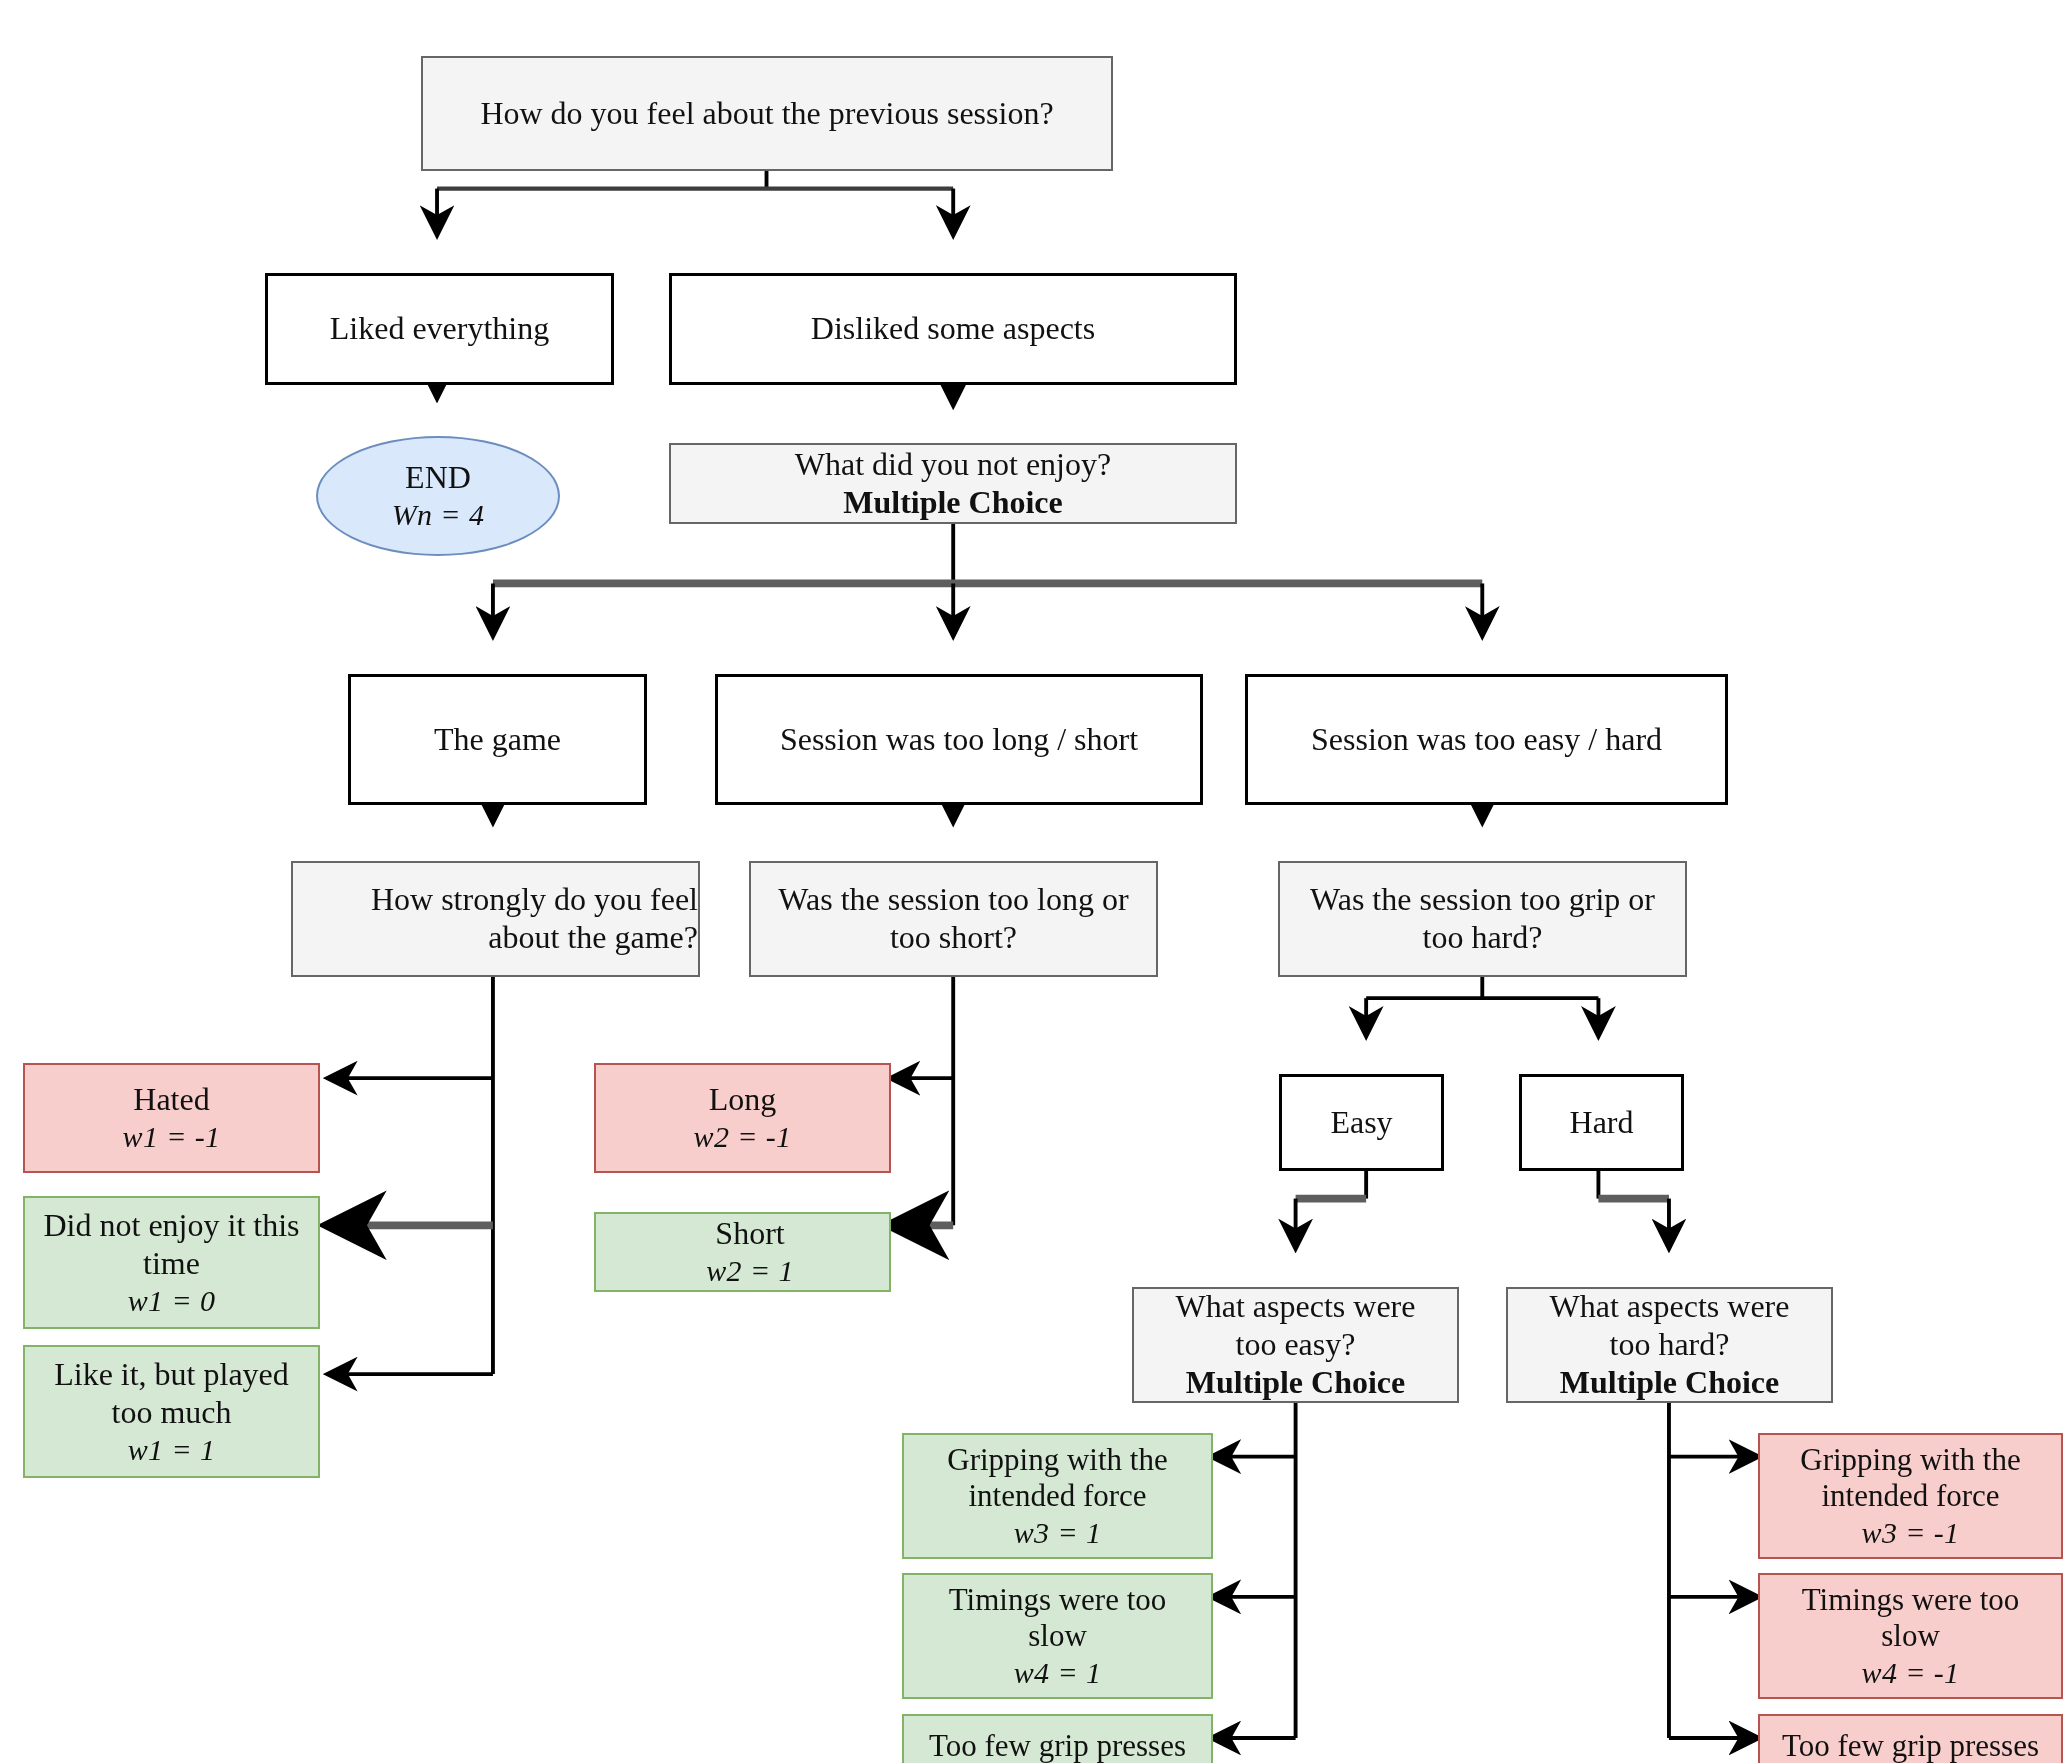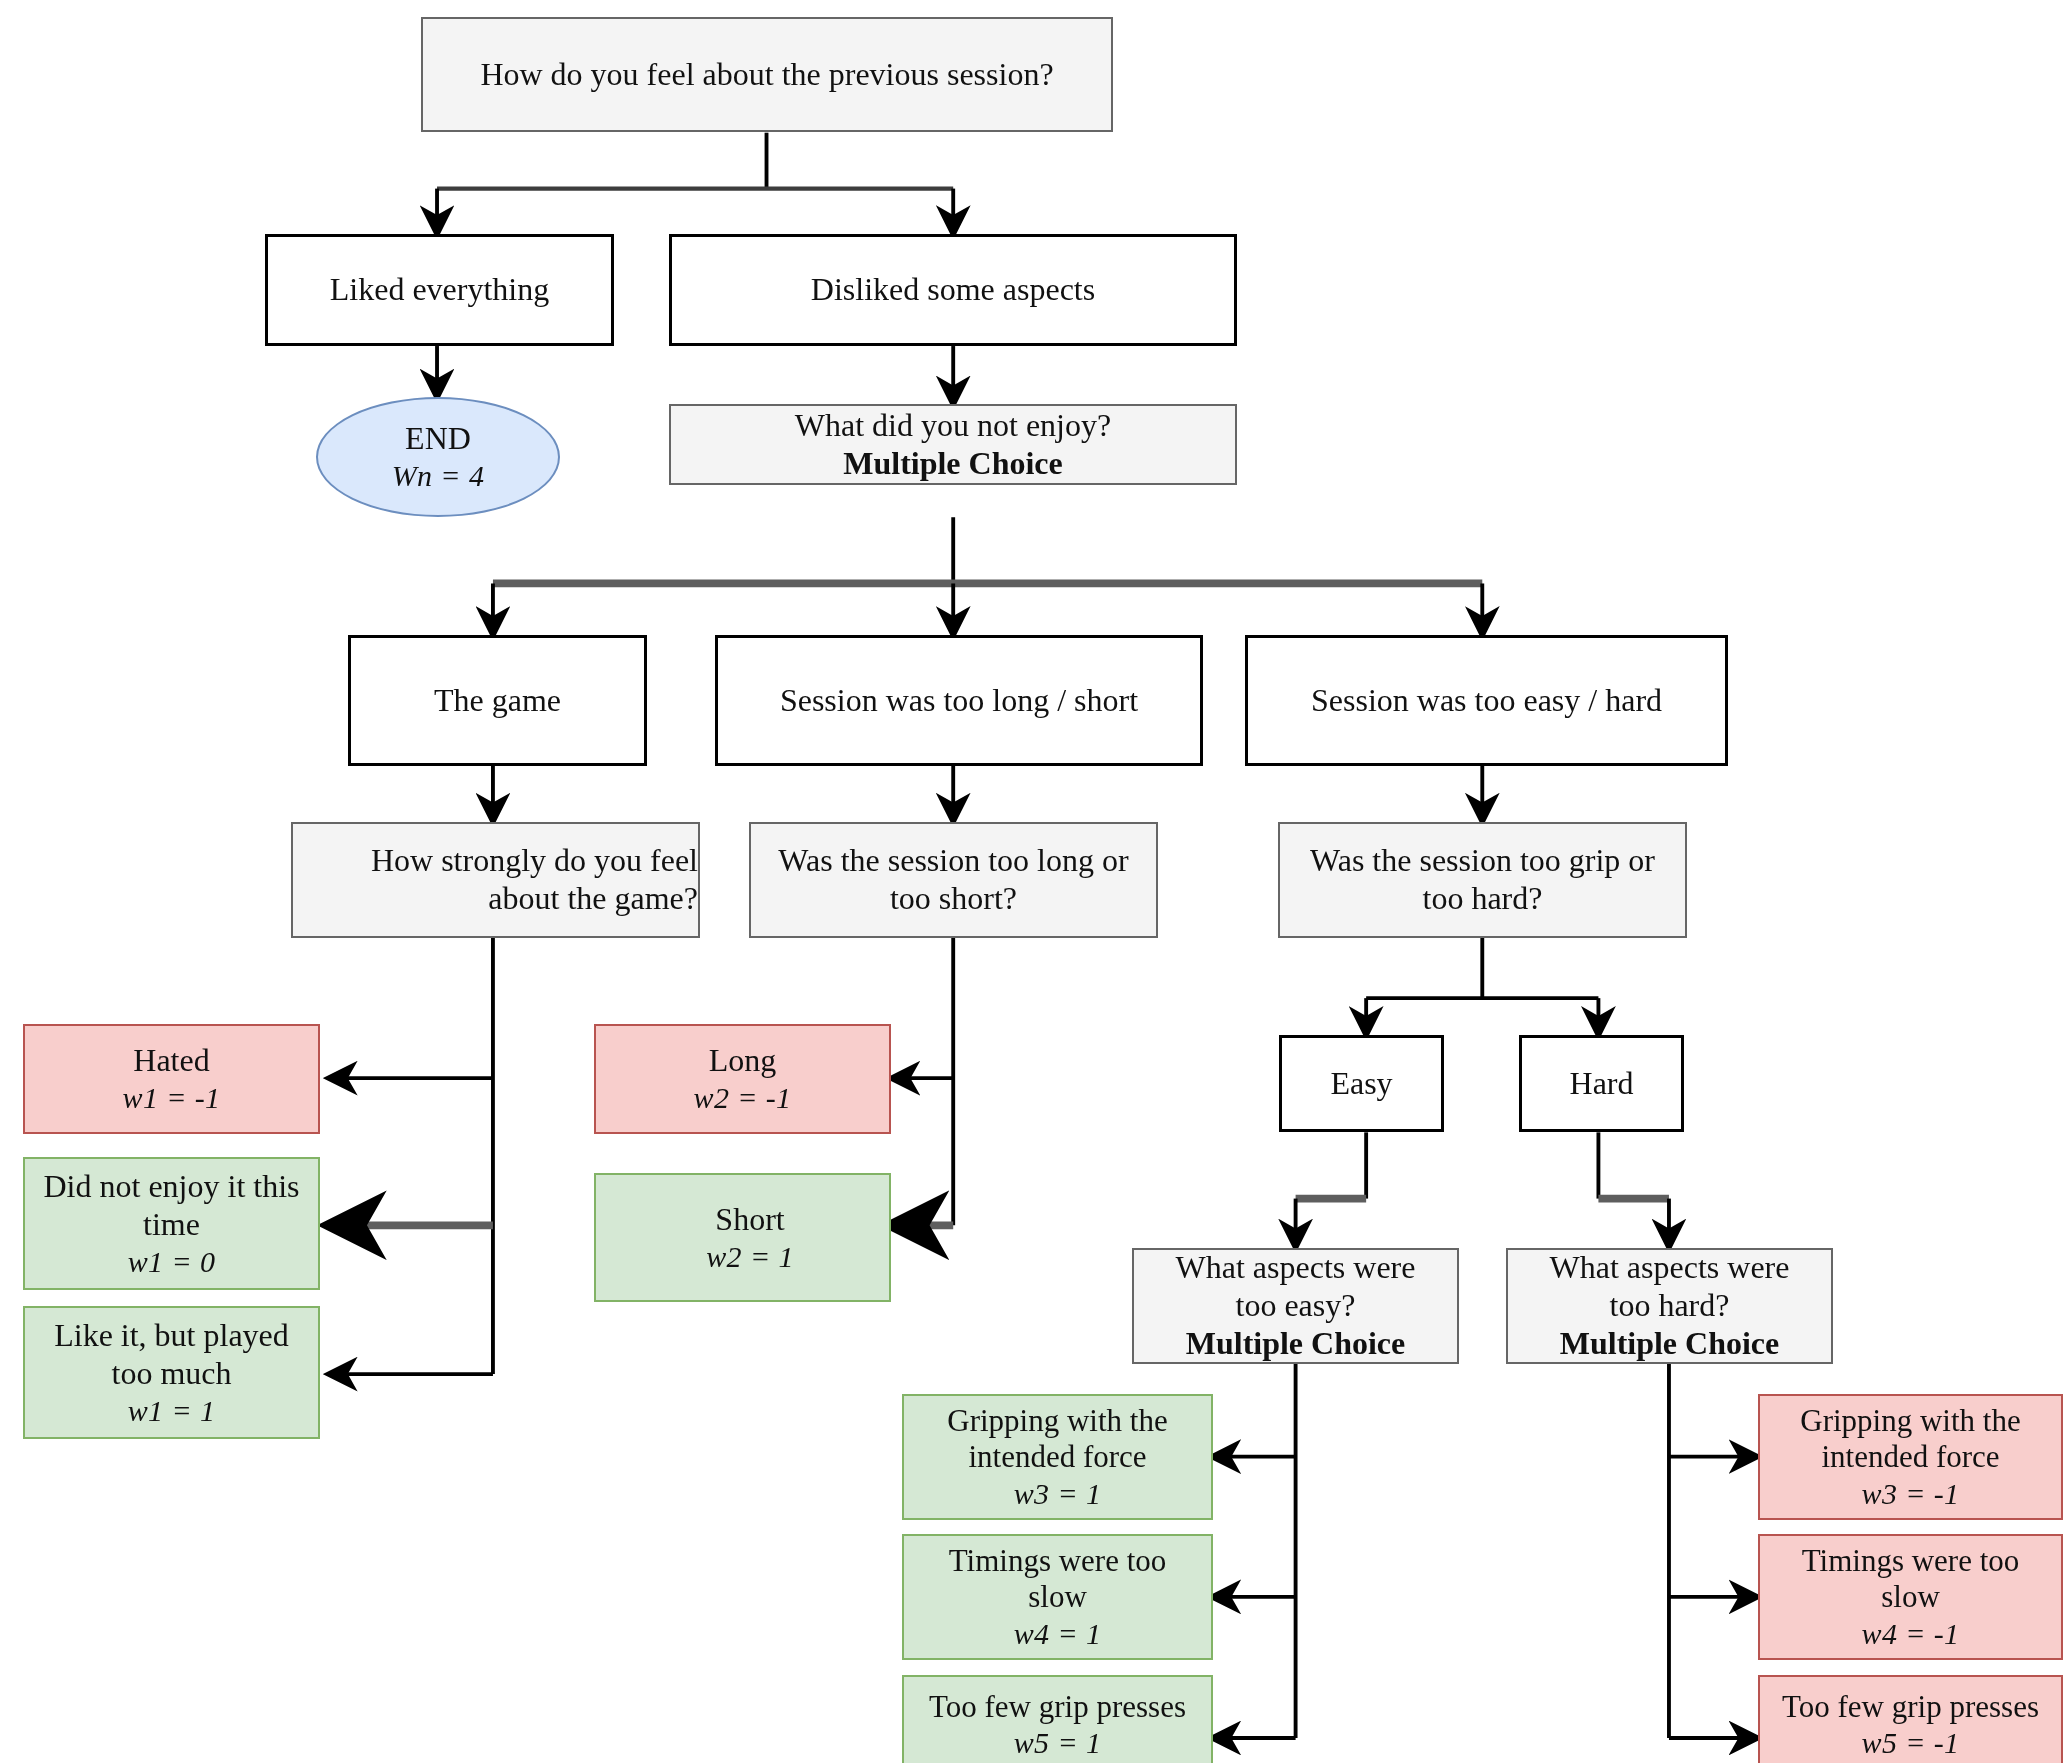--- a/index.html
+++ b/index.html
@@ -27,20 +27,21 @@
   .node {
     position: absolute;
     box-sizing: border-box;
     display: flex;
     flex-direction: column;
     align-items: center;
     justify-content: center;
     text-align: center;
     line-height: 1.18;
     z-index: 2;
+    margin-top: 39px;
   }
   .node .t {
     display: block;
     width: 100%;
   }
   
   .n-question {
     background: #f4f4f4;
     border: 2.6px solid #666666;
     font-size: 32px;
@@ -218,21 +219,21 @@
     <span class="t">Like it, but played</span>
     <span class="t">too much</span>
     <span class="t weight">w1 = 1</span>
   </div>
 
   <div class="node n-neg" style="left:594px; top:1024px; width:297px; height:110px;">
     <span class="t">Long</span>
     <span class="t weight">w2 = -1</span>
   </div>
 
-  <div class="node n-pos" style="left:594px; top:1173px; width:297px; height:129px;padding-left:15px;">
+  <div class="node n-pos" style="left:594px; top:1173px; width:297px; height:80px;padding-left:15px;">
     <span class="t">Short</span>
     <span class="t weight">w2 = 1</span>
   </div>
 
   <div class="node n-option" style="left:1279px; top:1035px; width:165px; height:97px;">
     <span class="t">Easy</span>
   </div>
 
   <div class="node n-option" style="left:1519px; top:1035px; width:165px; height:97px;">
     <span class="t">Hard</span>

